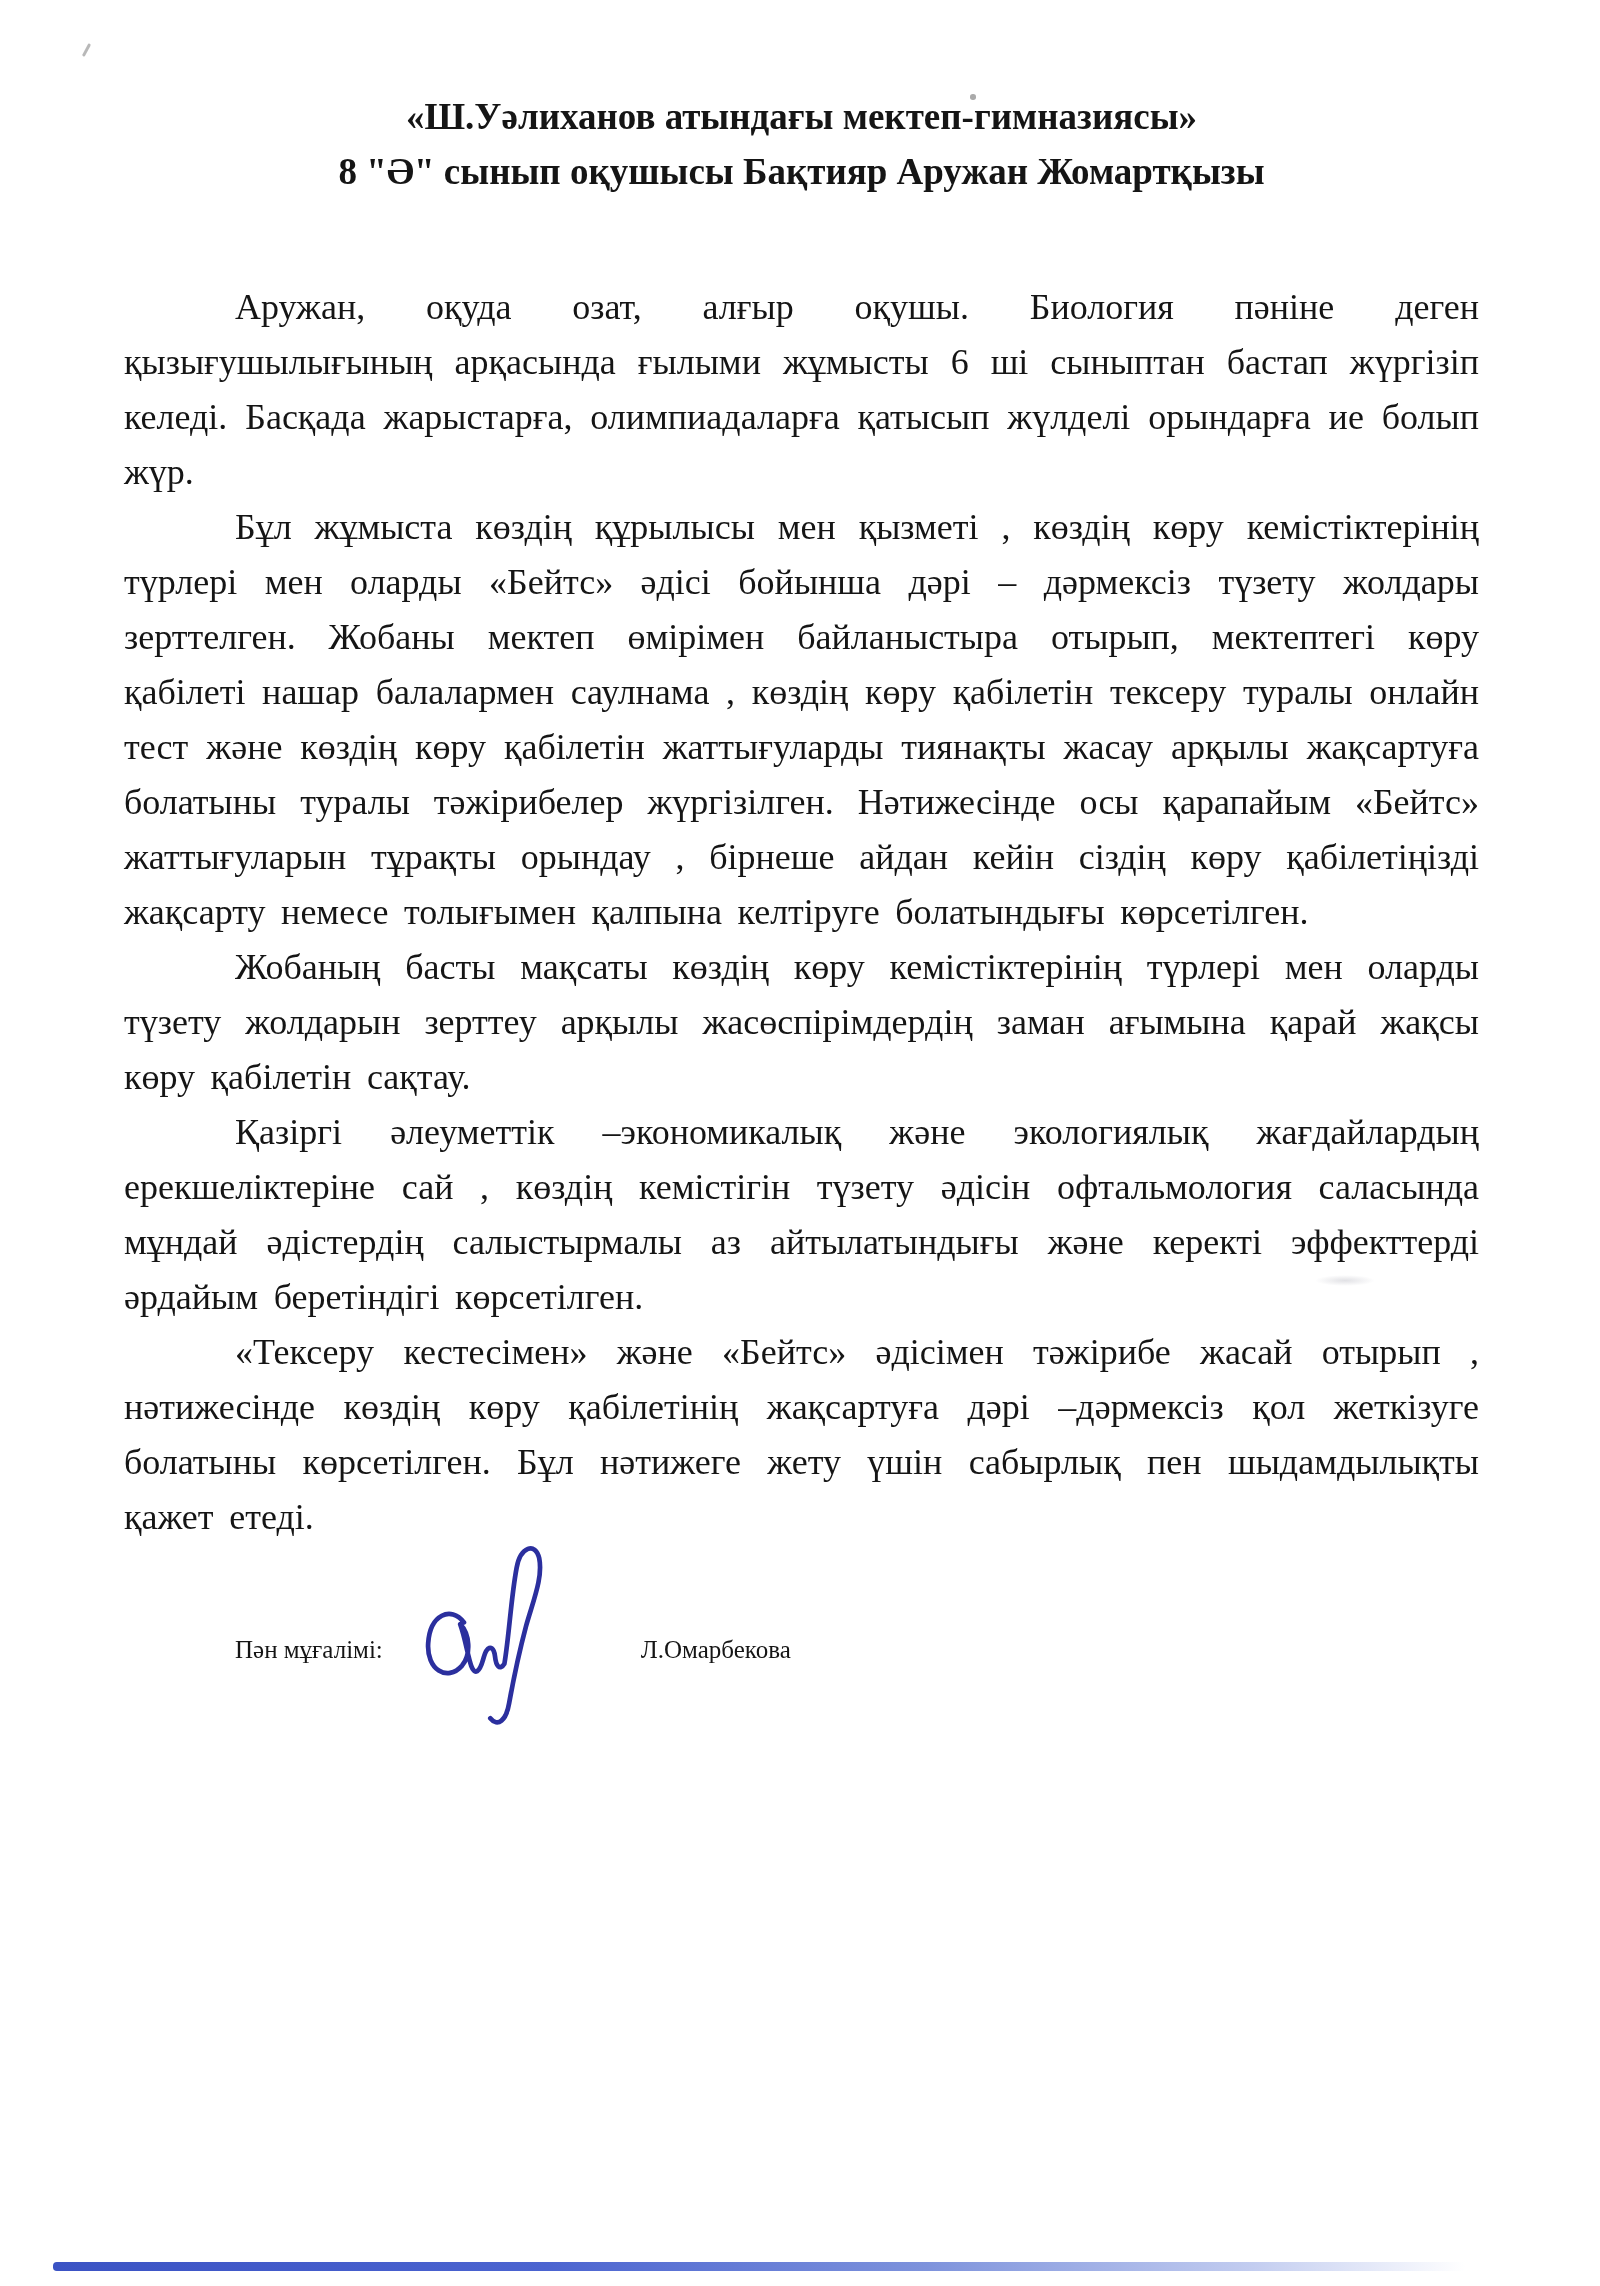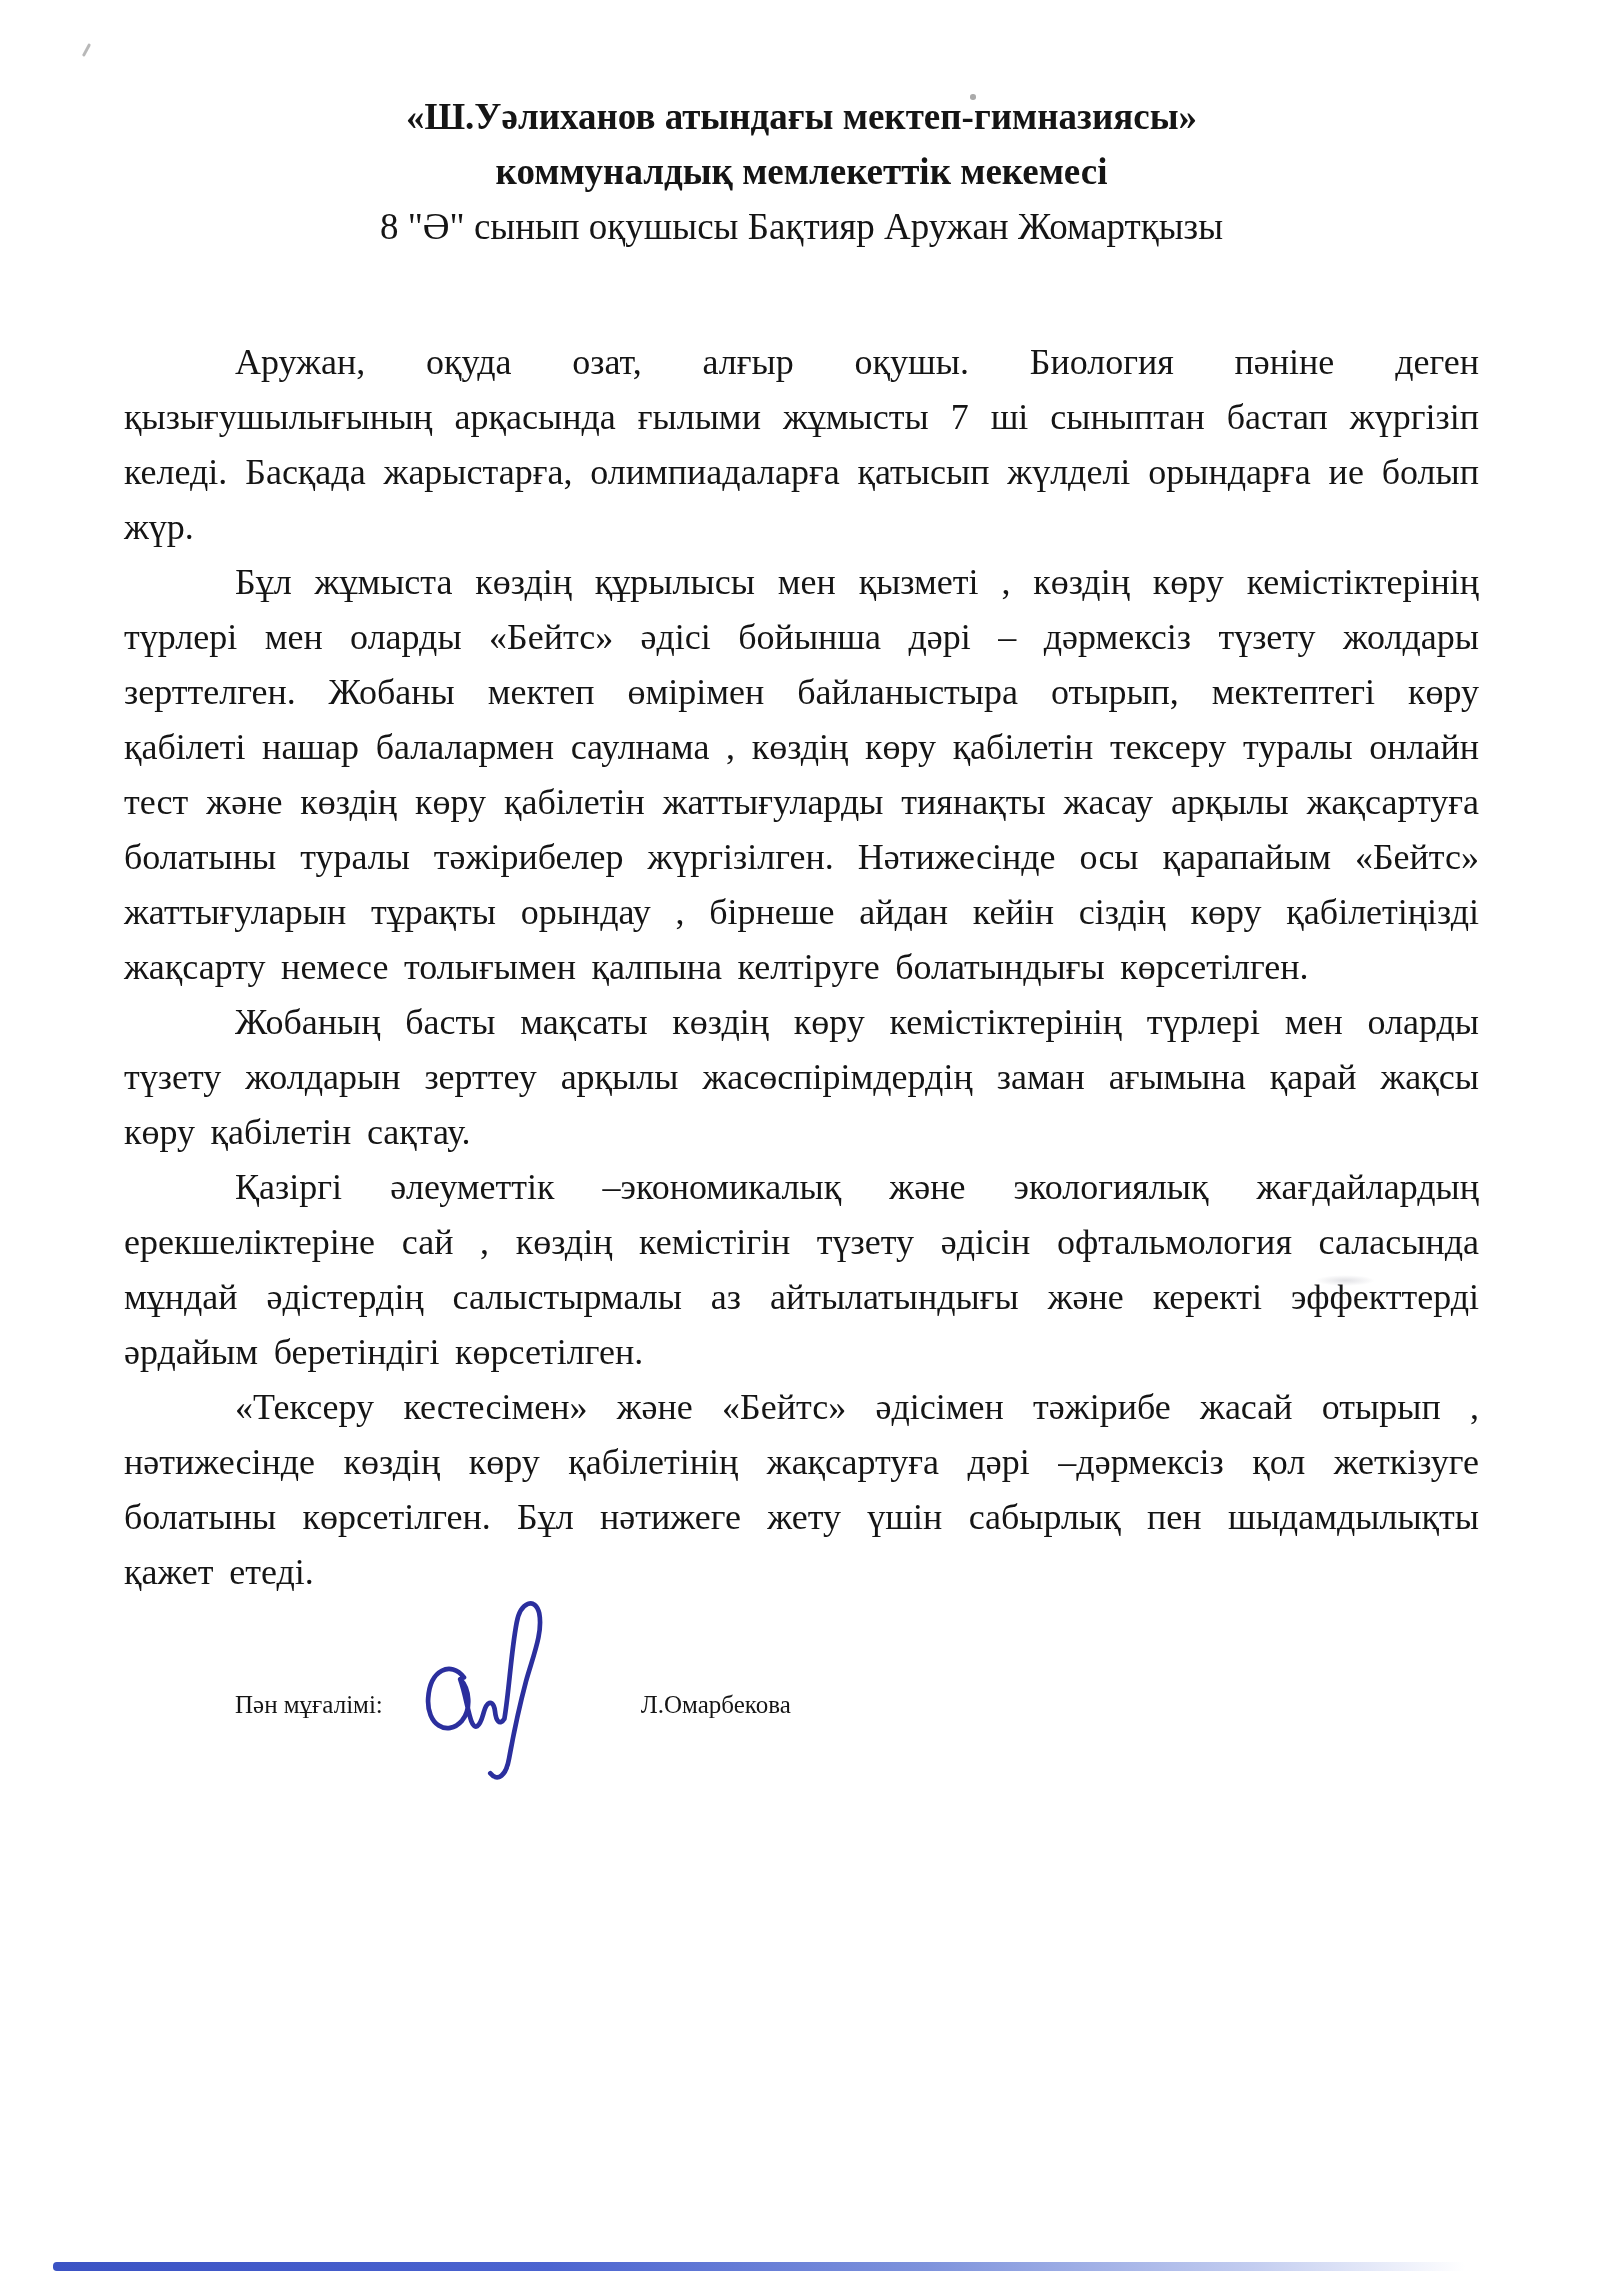--- a/index.html
+++ b/index.html
@@ -56,26 +56,25 @@
 <div class="page">
 
   <div class="speck-topleft"></div>
   <div class="speck-dot"></div>
   <div class="smudge"></div>
 
   <div class="doc">
 
     <div class="title">
       <span class="t-line">«Ш.Уәлиханов атындағы мектеп-гимназиясы»</span>
-      <span class="t-line">коммуналдық мемлекеттік мекемесі</span>
       <span class="t-line">8 "Ә" сынып оқушысы Бақтияр Аружан Жомартқызы</span>
     </div>
 
     <div class="bodytext">
-      <p>Аружан, оқуда озат, алғыр оқушы. Биология пәніне деген қызығушылығының арқасында ғылыми жұмысты 7 ші сыныптан бастап жүргізіп келеді. Басқада жарыстарға, олимпиадаларға қатысып жүлделі орындарға ие болып жүр.</p>
+      <p>Аружан, оқуда озат, алғыр оқушы. Биология пәніне деген қызығушылығының арқасында ғылыми жұмысты 6 ші сыныптан бастап жүргізіп келеді. Басқада жарыстарға, олимпиадаларға қатысып жүлделі орындарға ие болып жүр.</p>
       <p>Бұл жұмыста көздің құрылысы мен қызметі , көздің көру кемістіктерінің түрлері мен оларды «Бейтс» әдісі бойынша дәрі – дәрмексіз түзету жолдары зерттелген. Жобаны мектеп өмірімен байланыстыра отырып, мектептегі көру қабілеті нашар балалармен саулнама , көздің көру қабілетін тексеру туралы онлайн тест және көздің көру қабілетін жаттығуларды тиянақты жасау арқылы жақсартуға болатыны туралы тәжірибелер жүргізілген. Нәтижесінде осы қарапайым «Бейтс» жаттығуларын тұрақты орындау , бірнеше айдан кейін сіздің көру қабілетіңізді жақсарту немесе толығымен қалпына келтіруге болатындығы көрсетілген.</p>
       <p>Жобаның басты мақсаты көздің көру кемістіктерінің түрлері мен оларды түзету жолдарын зерттеу арқылы жасөспірімдердің заман ағымына қарай жақсы көру қабілетін сақтау.</p>
       <p>Қазіргі әлеуметтік –экономикалық және экологиялық жағдайлардың ерекшеліктеріне сай , көздің кемістігін түзету әдісін офтальмология саласында мұндай әдістердің салыстырмалы аз айтылатындығы және керекті эффекттерді әрдайым беретіндігі көрсетілген.</p>
       <p>«Тексеру кестесімен» және «Бейтс» әдісімен тәжірибе жасай отырып , нәтижесінде көздің көру қабілетінің жақсартуға дәрі –дәрмексіз қол жеткізуге болатыны көрсетілген. Бұл нәтижеге жету үшін сабырлық пен шыдамдылықты қажет етеді.</p>
     </div>
 
     <div class="sig-row">
       <span class="sig-label">Пән мұғалімі:</span>
       <svg class="sig-ink" width="160" height="207" viewBox="0 0 170 220" aria-hidden="true">
         <path d="M 52 96

